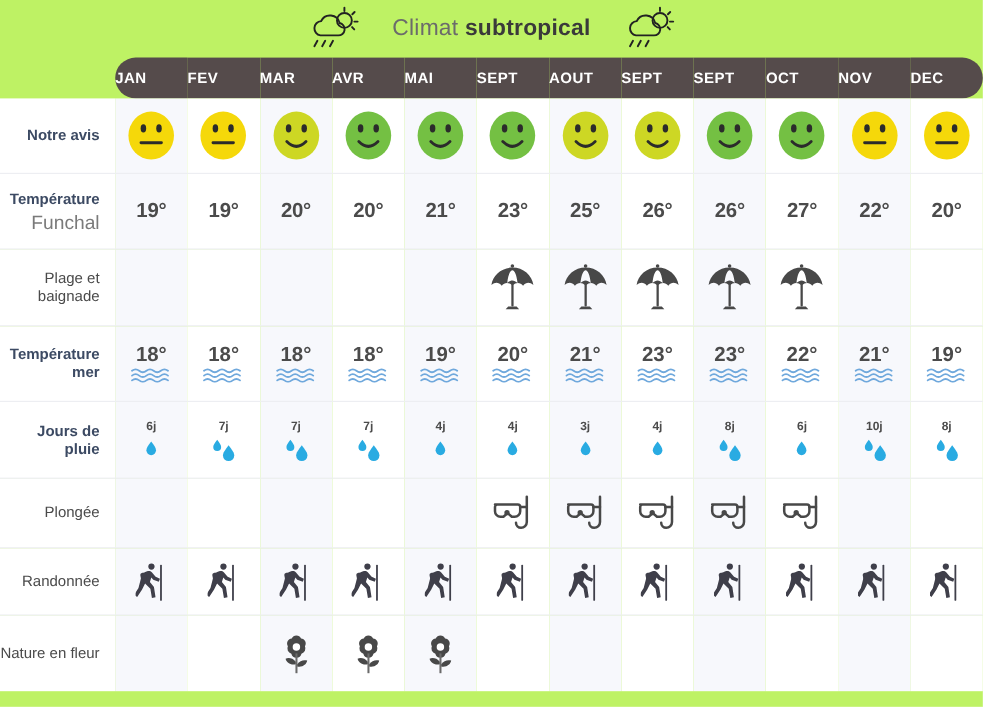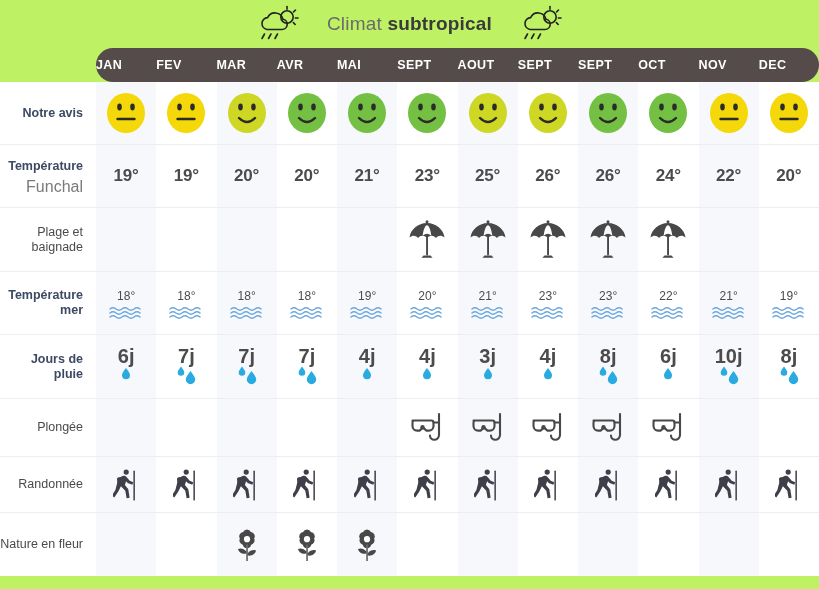--- a/index.html
+++ b/index.html
@@ -124,27 +124,27 @@
 
   .smiley { display: block; width: 44px; height: 44px; }
 
   .big-temp {
     font-size: 17px;
     font-weight: 700;
     color: #4b4b4b;
     letter-spacing: -.2px;
   }
   .sea-temp {
-    font-size: 12px;
-    font-weight: 400;
+    font-size: 17px;
+    font-weight: 700;
     color: #4b4b4b;
     line-height: 16px;
   }
   .rain-num {
-    font-size: 20px;
+    font-size: 10px;
     font-weight: 700;
     color: #4b4b4b;
     line-height: 16px;
   }
   .waves { display: block; width: 34px; height: 13px; margin-top: 2px; }
   .drops { display: block; width: 26px; height: 20px; margin-top: 1px; }
   .umbrella { display: block; width: 40px; height: 42px; }
   .mask { display: block; width: 36px; height: 31px; }
   .hiker { display: block; width: 27px; height: 34px; }
   .flower { display: block; width: 30px; height: 36px; }
@@ -383,21 +383,21 @@
               <span class="big-temp">26°</span>
             </div>
           </td>
           <td class="odd-col">
             <div class="cell-inner">
               <span class="big-temp">26°</span>
             </div>
           </td>
           <td class="even-col">
             <div class="cell-inner">
-              <span class="big-temp">24°</span>
+              <span class="big-temp">27°</span>
             </div>
           </td>
           <td class="odd-col">
             <div class="cell-inner">
               <span class="big-temp">22°</span>
             </div>
           </td>
           <td class="even-col">
             <div class="cell-inner">
               <span class="big-temp">20°</span>

